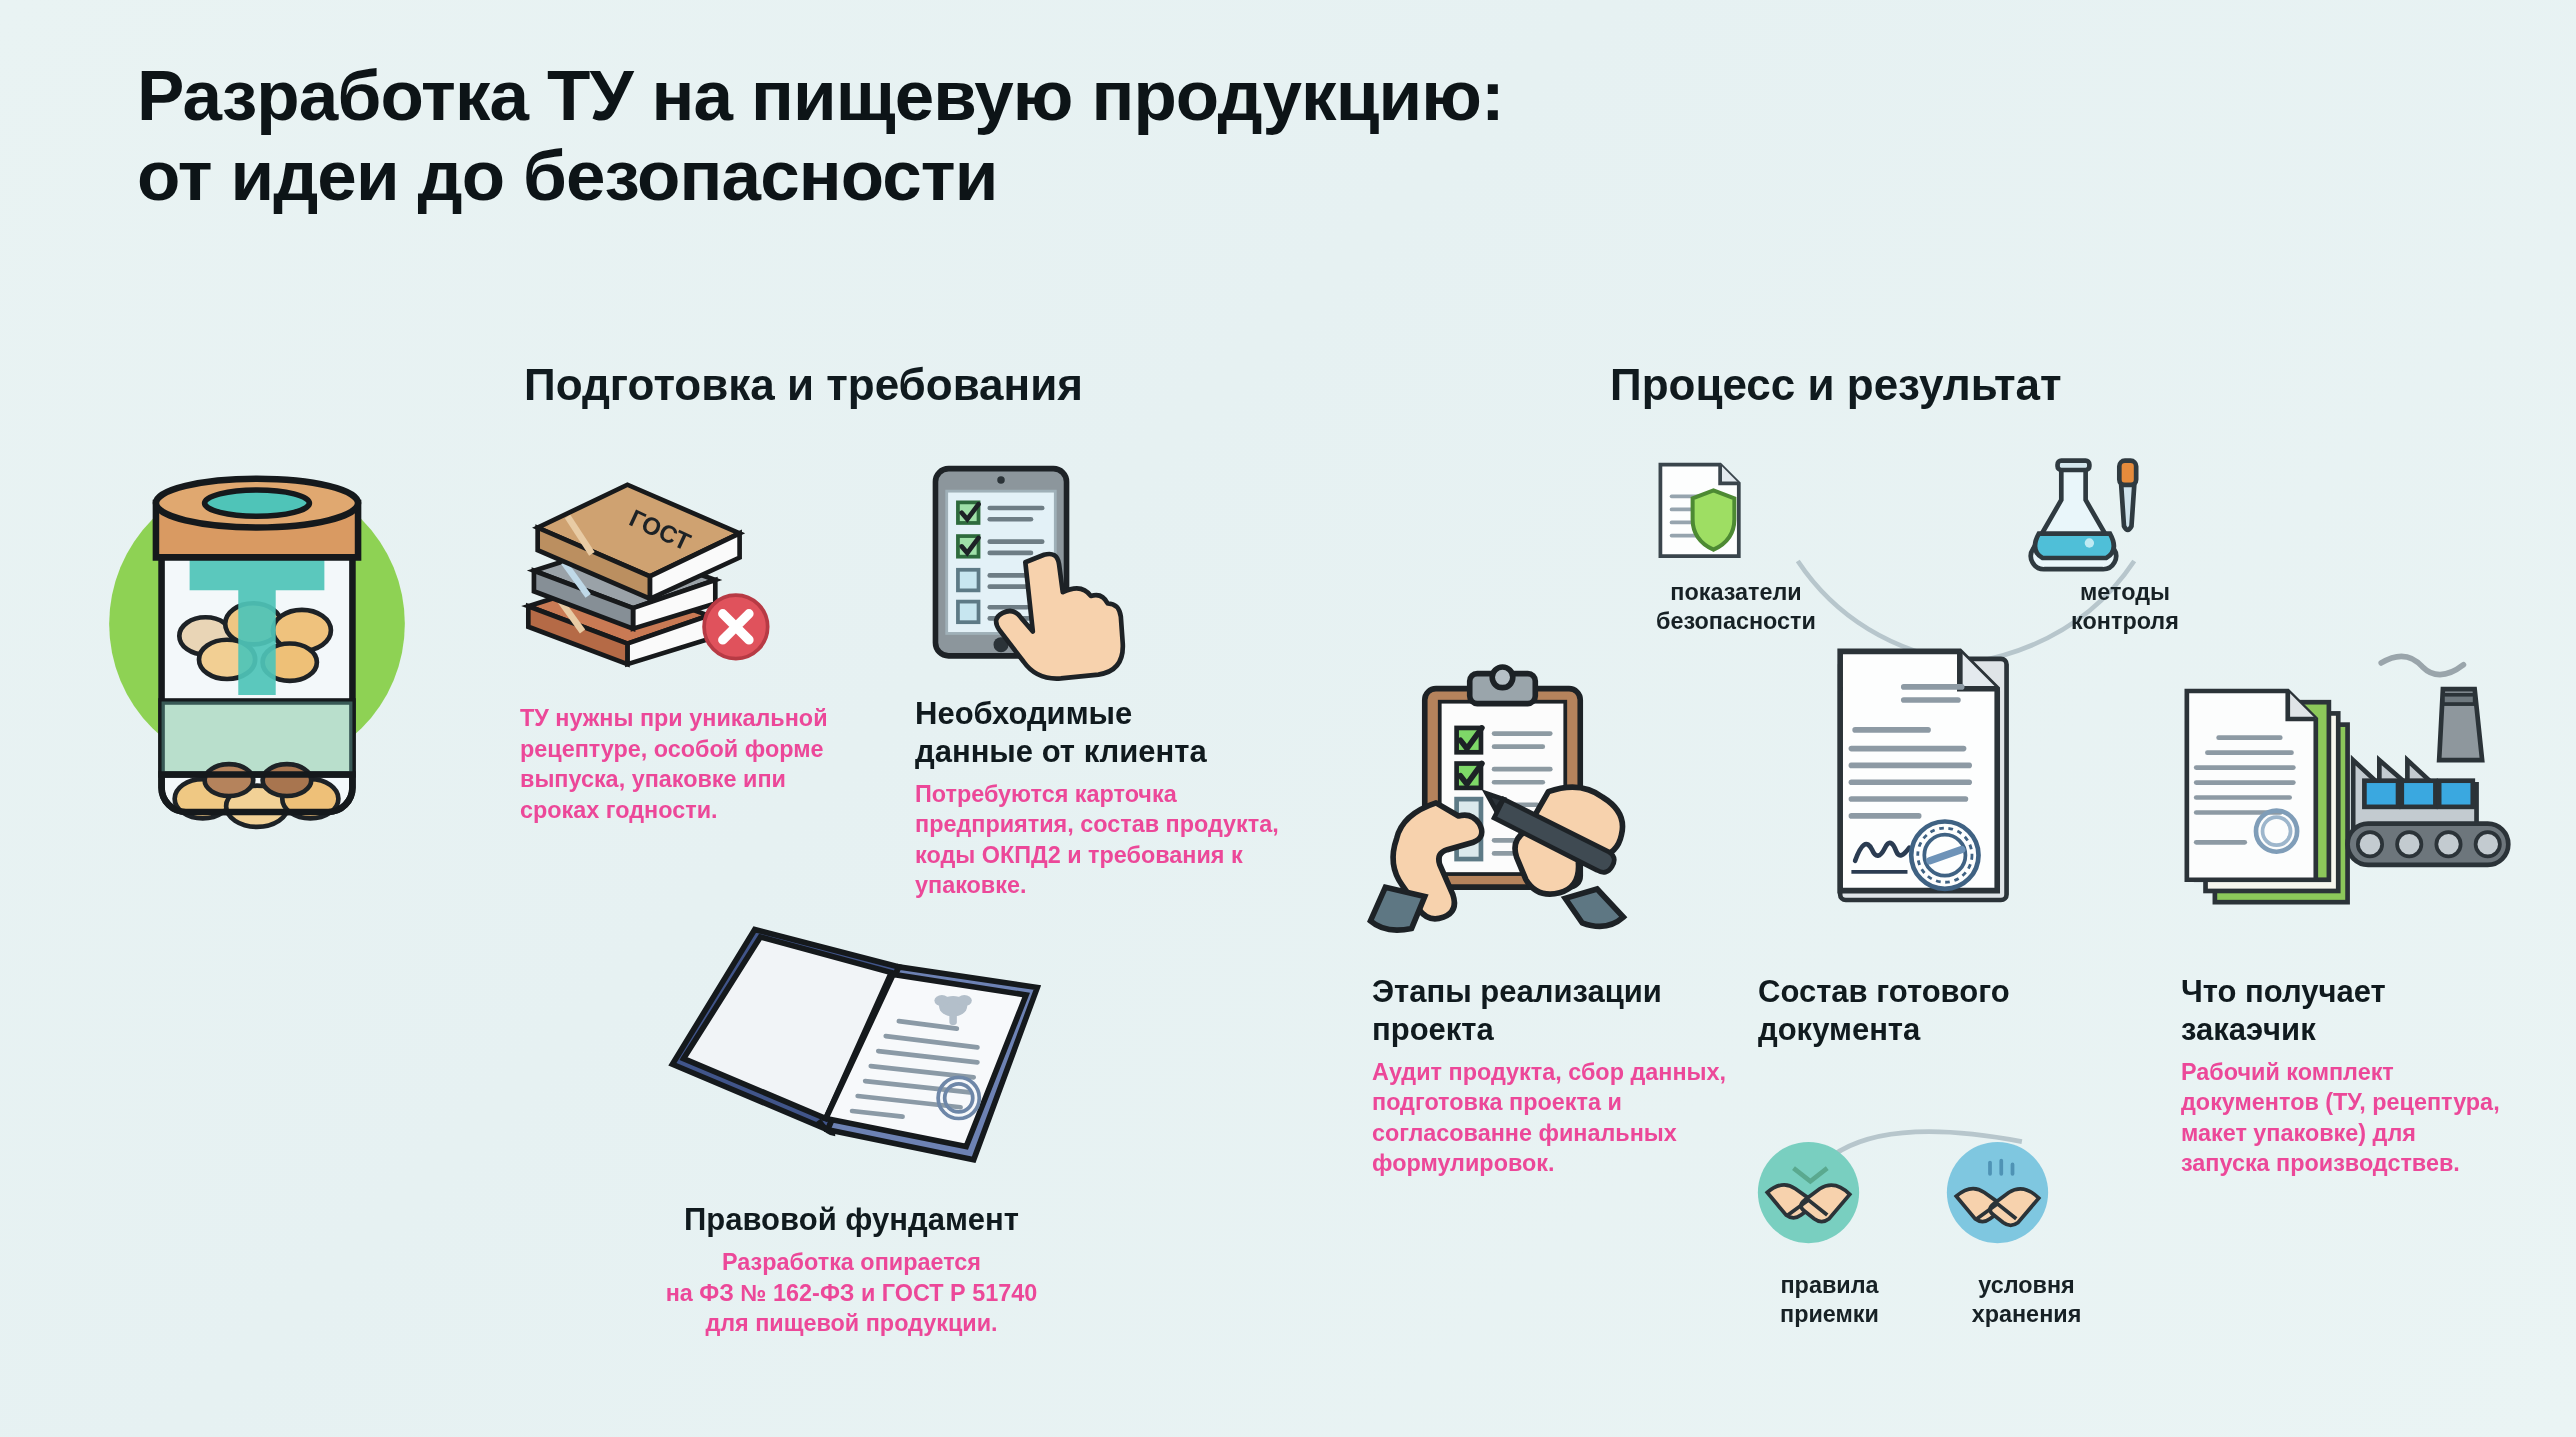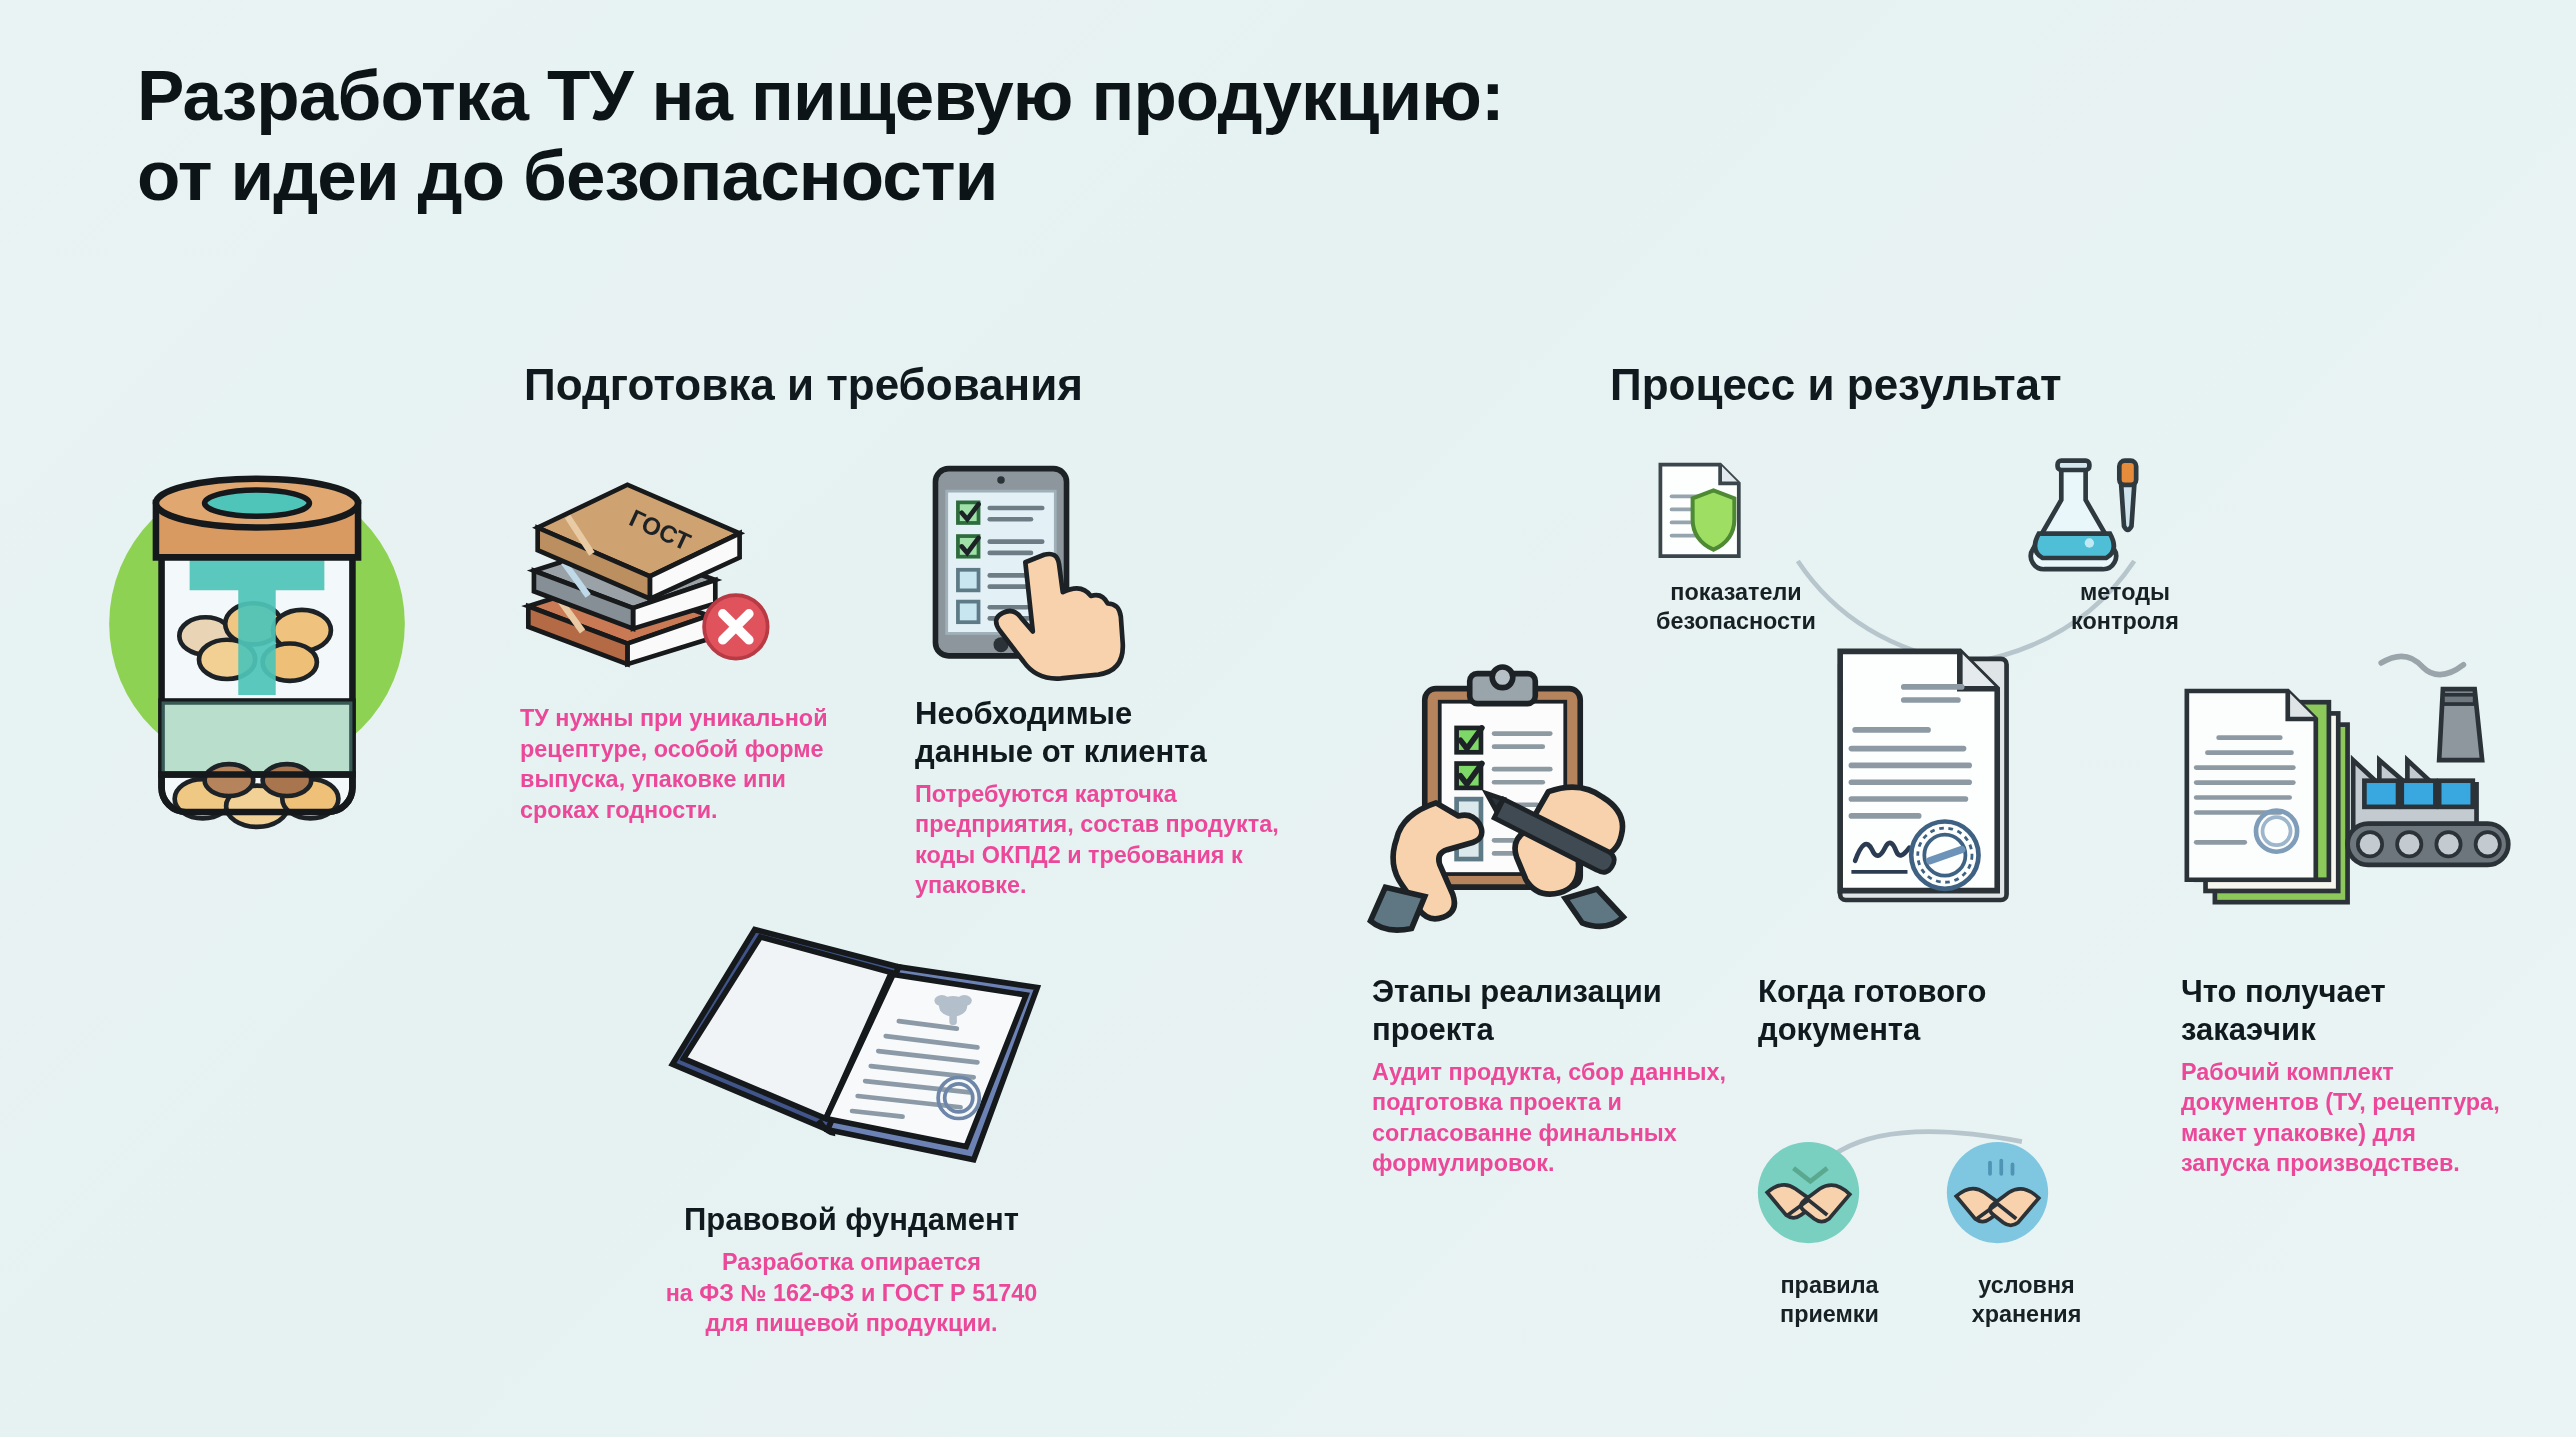--- a/index.html
+++ b/index.html
@@ -355,21 +355,21 @@
   <div class="abs" id="t-stages">
     <div class="card-title">
       <div>Этапы реализации</div>
       <div>проекта</div>
     </div>
     <div class="card-body">Аудит продукта, сбор данных, подготовка проекта и согласованне финальных формулировок.</div>
   </div>
 
   <div class="abs" id="t-compo">
     <div class="card-title">
-      <div>Когда готового</div>
+      <div>Состав готового</div>
       <div>документа</div>
     </div>
   </div>
 
   <div class="abs" id="t-result">
     <div class="card-title">
       <div>Что получает</div>
       <div>закаэчик</div>
     </div>
     <div class="card-body">Рабочий комплект документов (ТУ, рецептура, макет упаковке) для запуска производствев.</div>

